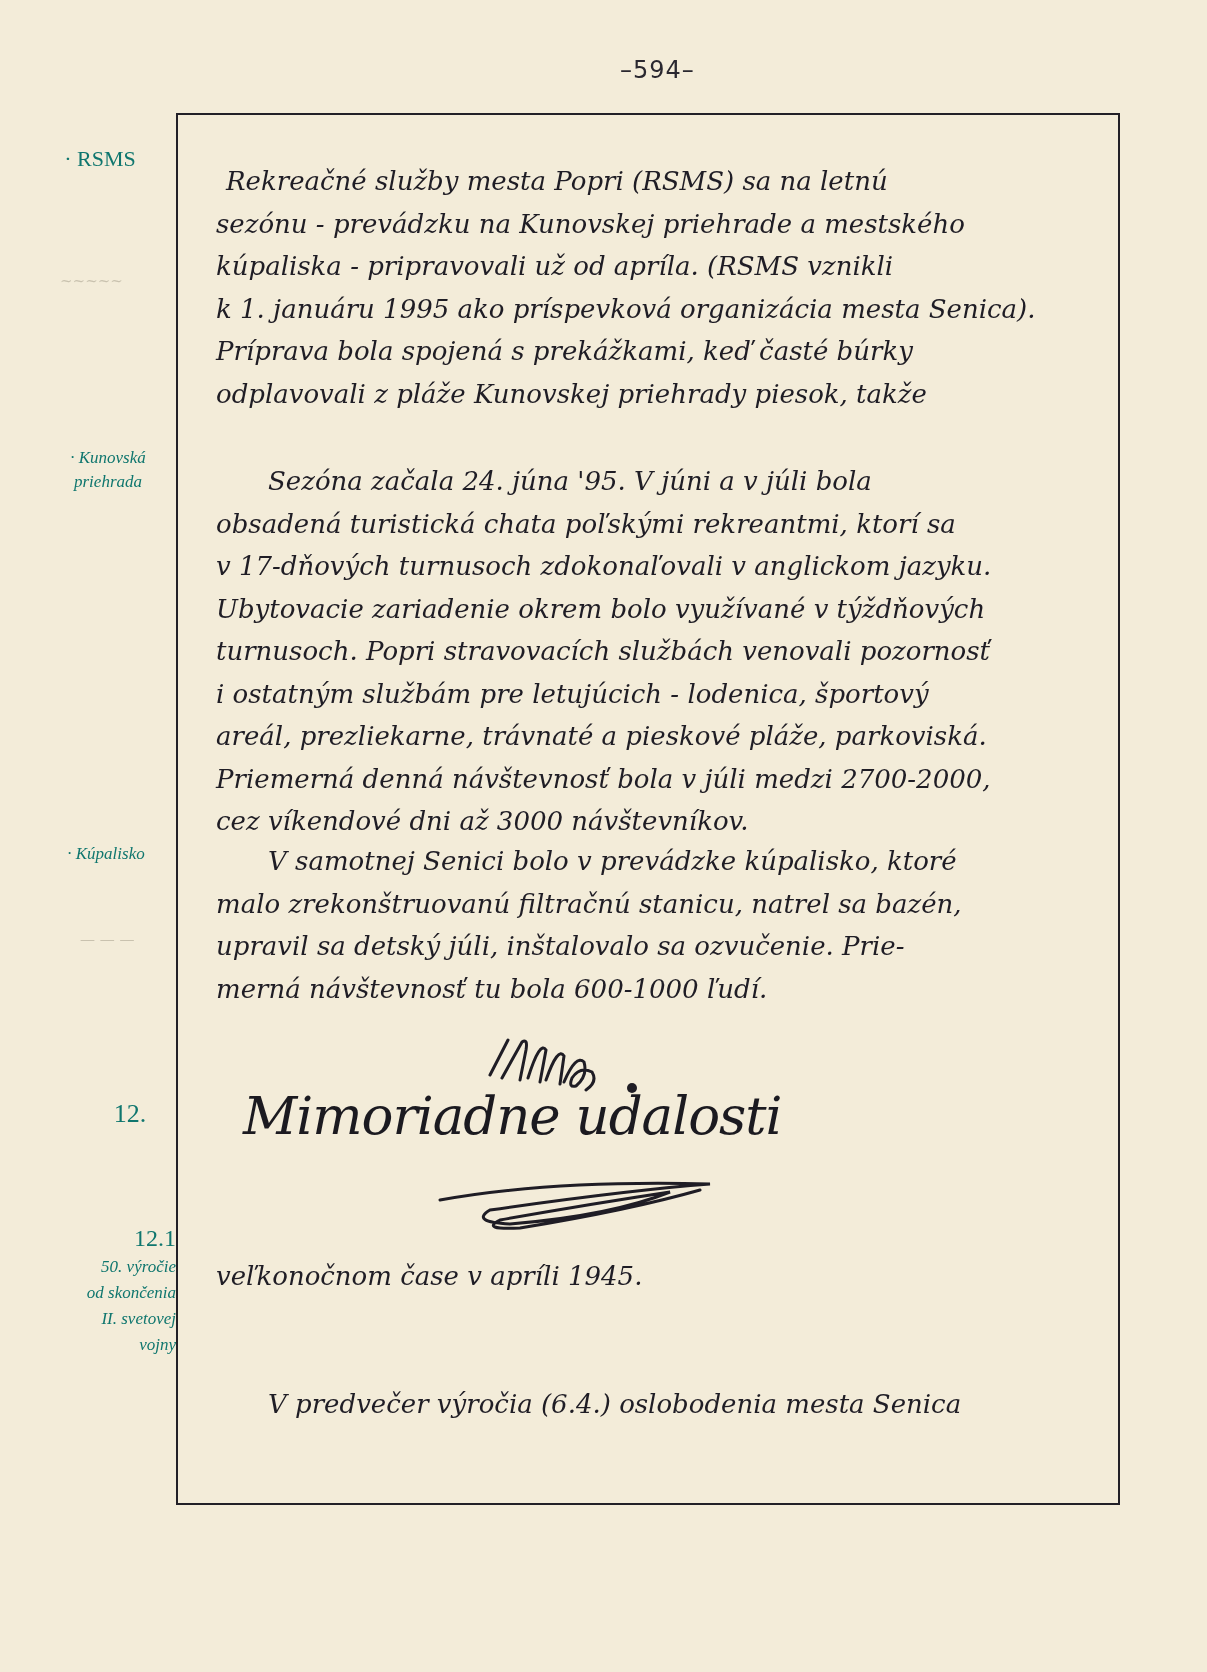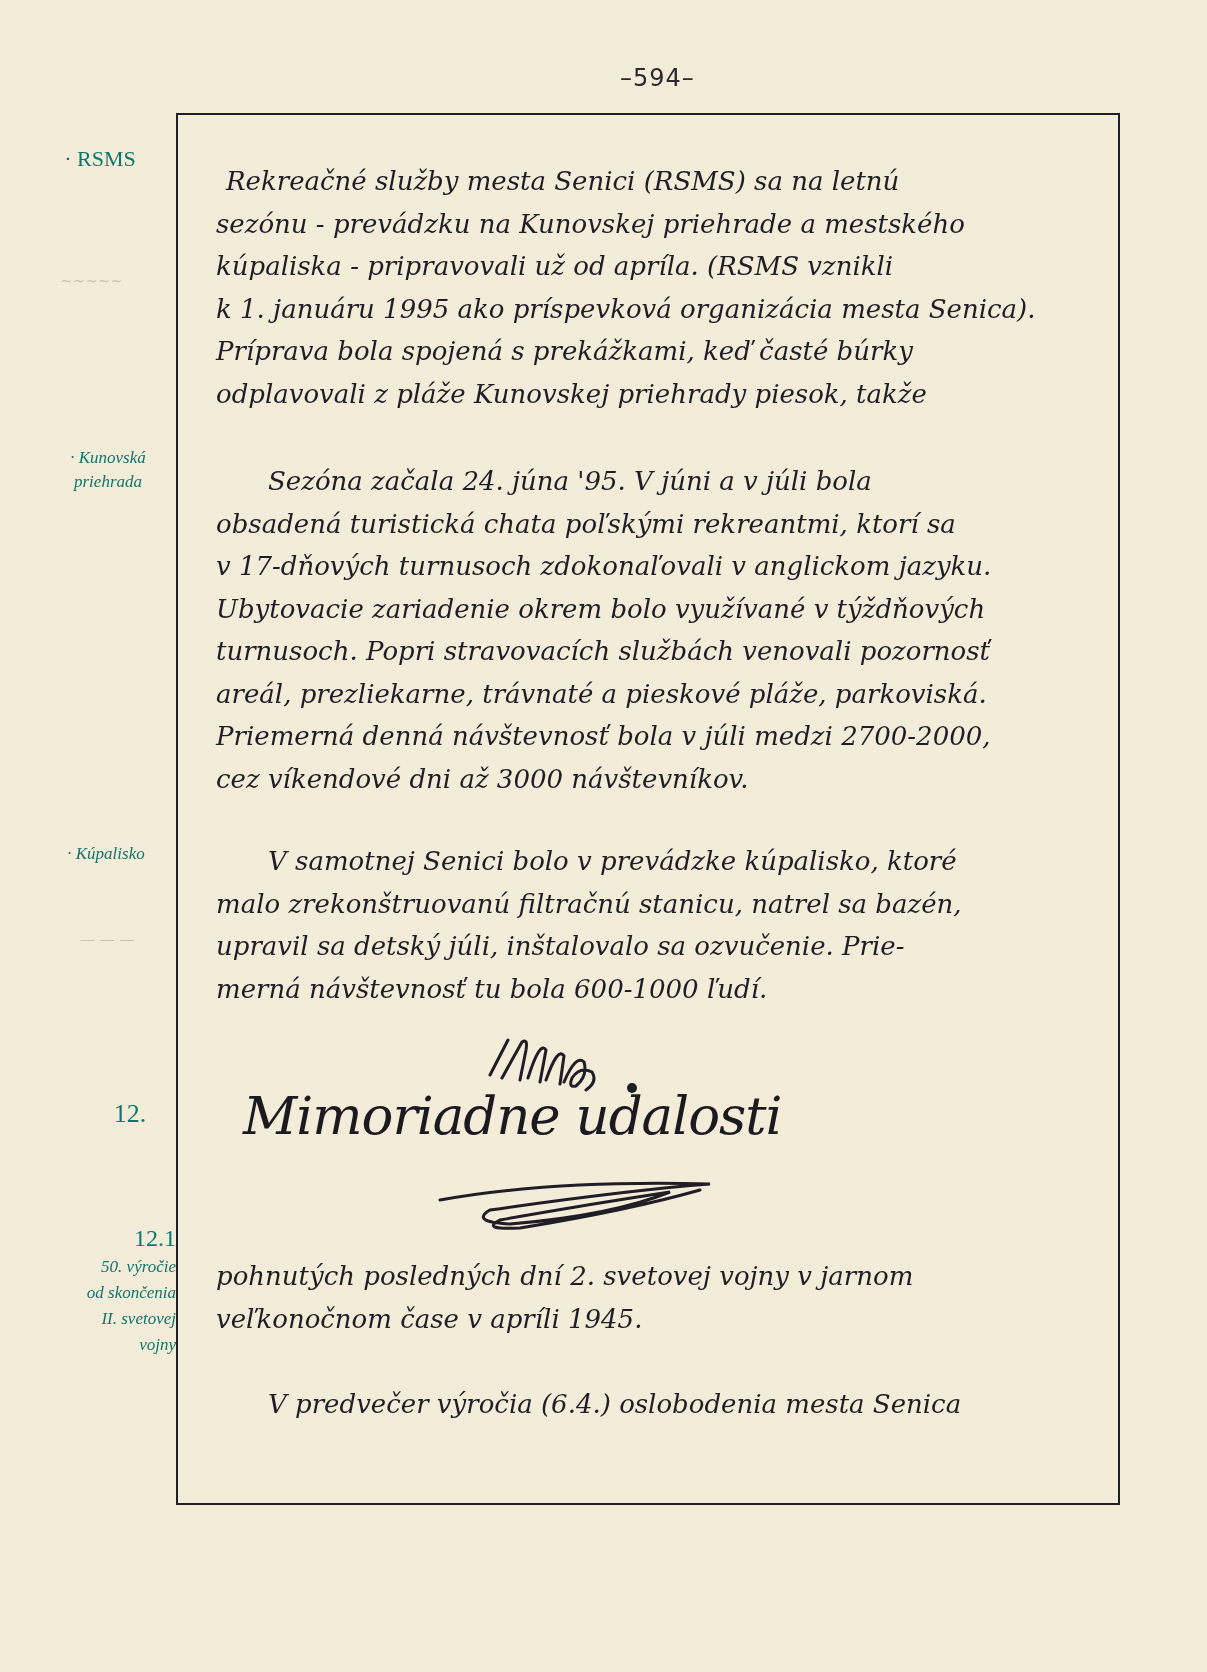--- a/index.html
+++ b/index.html
@@ -5,21 +5,21 @@
     html, body { margin: 0; padding: 0; }
     body {
       width: 1207px; height: 1672px;
       background: #f3ecd9;
       position: relative;
       overflow: hidden;
       font-family: "DejaVu Serif", serif;
       color: #222027;
     }
     .page-number {
-      position: absolute; left: 620px; top: 64px;
+      position: absolute; left: 620px; top: 56px;
       font-family: "DejaVu Sans", sans-serif;
       font-size: 24px; letter-spacing: 1px;
       color: #2a2830;
     }
     .frame {
       position: absolute;
       left: 176px; top: 113px;
       width: 944px; height: 1392px;
       border: 2.5px solid #222027;
       box-sizing: border-box;
@@ -92,34 +92,35 @@
   <span>II. svetovej</span><br>
   <span>vojny</span>
 </div>
 
 <div class="ghost" style="left:60px;top:272px;">~~~~~</div>
 <div class="ghost" style="left:80px;top:930px;">— — —</div>
 
 <div class="frame"></div>
 
 <div class="body-text" style="top:160px;">
-  <span class="line indent" style="padding-left:10px;">Rekreačné služby mesta Senici (RSMS) sa na letnú</span>
+  <span class="line indent" style="padding-left:10px;">Rekreačné služby mesta Popri (RSMS) sa na letnú</span>
   <span class="line">sezónu - prevádzku na Kunovskej priehrade a mestského</span>
   <span class="line">kúpaliska - pripravovali už od apríla. (RSMS vznikli</span>
   <span class="line">k 1. januáru 1995 ako príspevková organizácia mesta Senica).</span>
   <span class="line">Príprava bola spojená s prekážkami, keď časté búrky</span>
   <span class="line">odplavovali z pláže Kunovskej priehrady piesok, takže</span>
 </div>
 
 <div class="body-text" style="top:460px;">
   <span class="line indent">Sezóna začala 24. júna '95. V júni a v júli bola</span>
   <span class="line">obsadená turistická chata poľskými rekreantmi, ktorí sa</span>
   <span class="line">v 17-dňových turnusoch zdokonaľovali v anglickom jazyku.</span>
   <span class="line">Ubytovacie zariadenie okrem bolo využívané v týždňových</span>
   <span class="line">turnusoch. Popri stravovacích službách venovali pozornosť</span>
+  <span class="line">i ostatným službám pre letujúcich - lodenica, športový</span>
   <span class="line">areál, prezliekarne, trávnaté a pieskové pláže, parkoviská.</span>
   <span class="line">Priemerná denná návštevnosť bola v júli medzi 2700-2000,</span>
   <span class="line">cez víkendové dni až 3000 návštevníkov.</span>
 </div>
 
 <div class="body-text" style="top:840px;">
   <span class="line indent">V samotnej Senici bolo v prevádzke kúpalisko, ktoré</span>
   <span class="line">malo zrekonštruovanú filtračnú stanicu, natrel sa bazén,</span>
   <span class="line">upravil sa detský júli, inštalovalo sa ozvučenie. Prie-</span>
   <span class="line">merná návštevnosť tu bola 600-1000 ľudí.</span>
@@ -130,19 +131,18 @@
   <circle cx="182" cy="68" r="5" fill="#1f1d25"></circle>
 </svg>
 
 <div class="heading">Mimoriadne udalosti</div>
 
 <svg class="underline-flourish" width="300" height="70" viewBox="0 0 300 70">
   <path d="M10 30 Q120 10 280 14 Q200 20 60 40 Q40 52 80 54 Q180 46 240 22 Q160 34 70 50 Q50 60 90 58 Q200 40 270 20" fill="none" stroke="#1f1d25" stroke-width="3" stroke-linecap="round"></path>
 </svg>
 
 <div class="body-text" style="top:1255px;">
-  <span class="line">pohnutých posledných dní 2. svetovej vojny v jarnom</span>
   <span class="line">veľkonočnom čase v apríli 1945.</span>
 </div>
 
 <div class="body-text" style="top:1383px;">
   <span class="line indent">V predvečer výročia (6.4.) oslobodenia mesta Senica</span>
 </div>
 
 </body></html>

